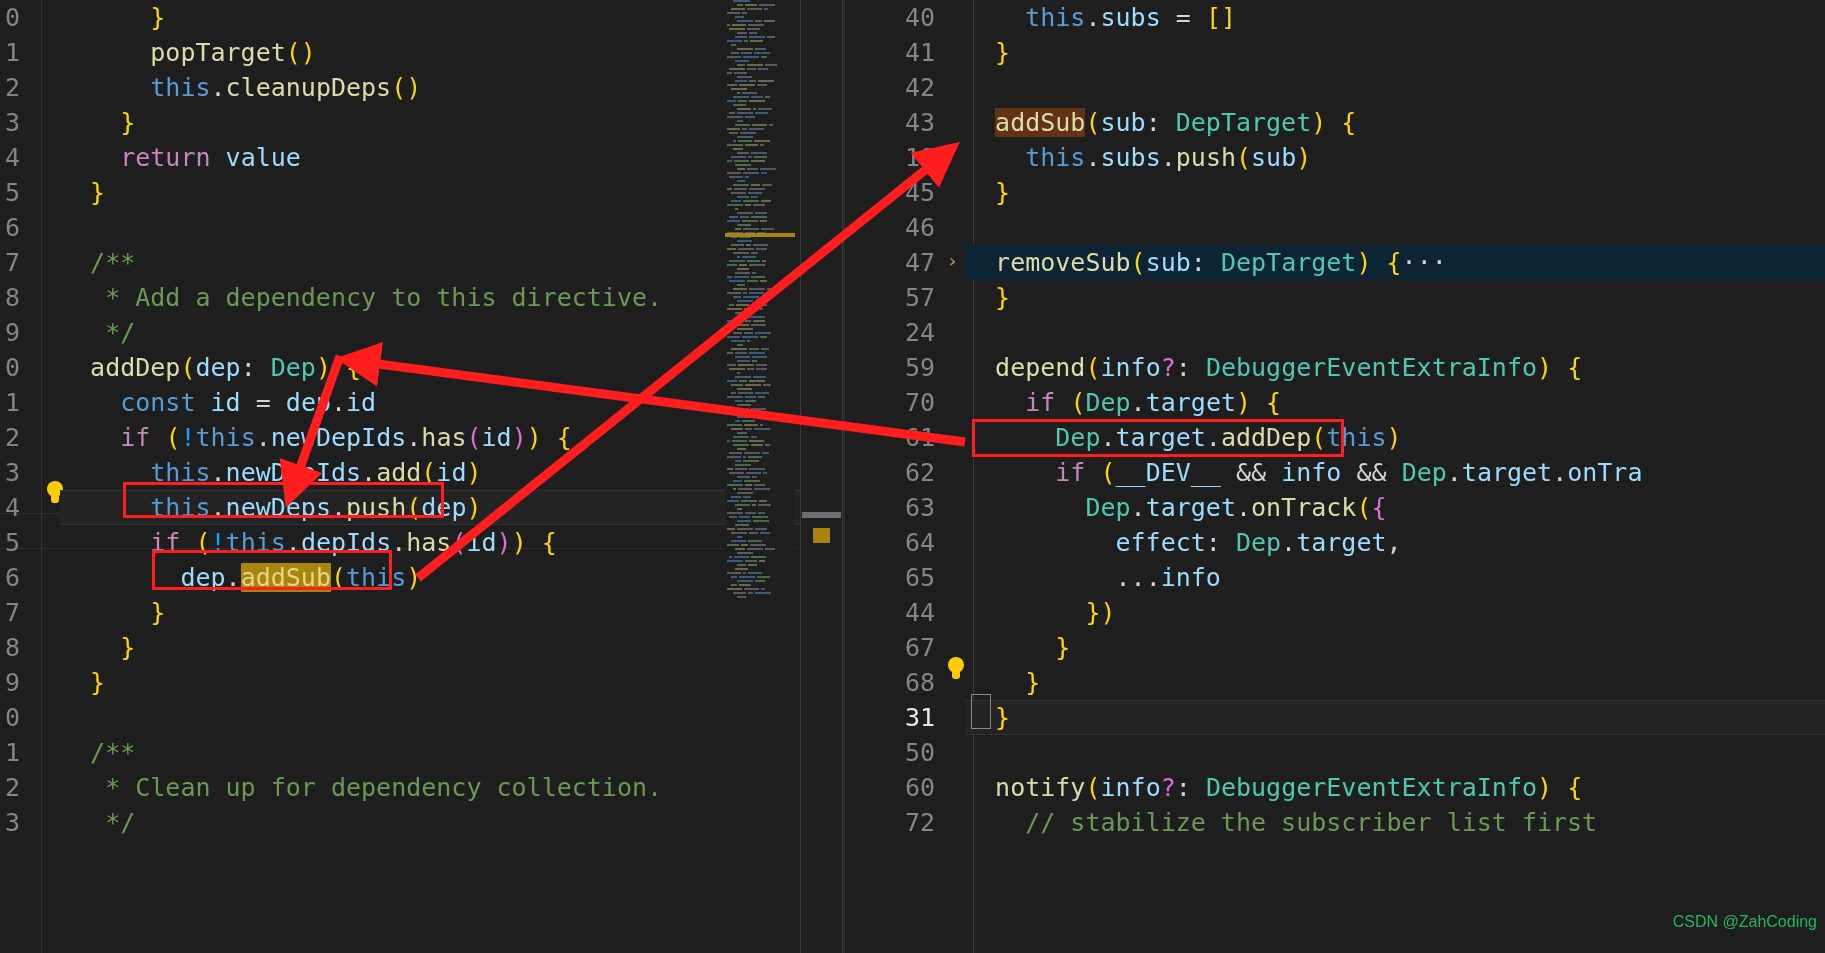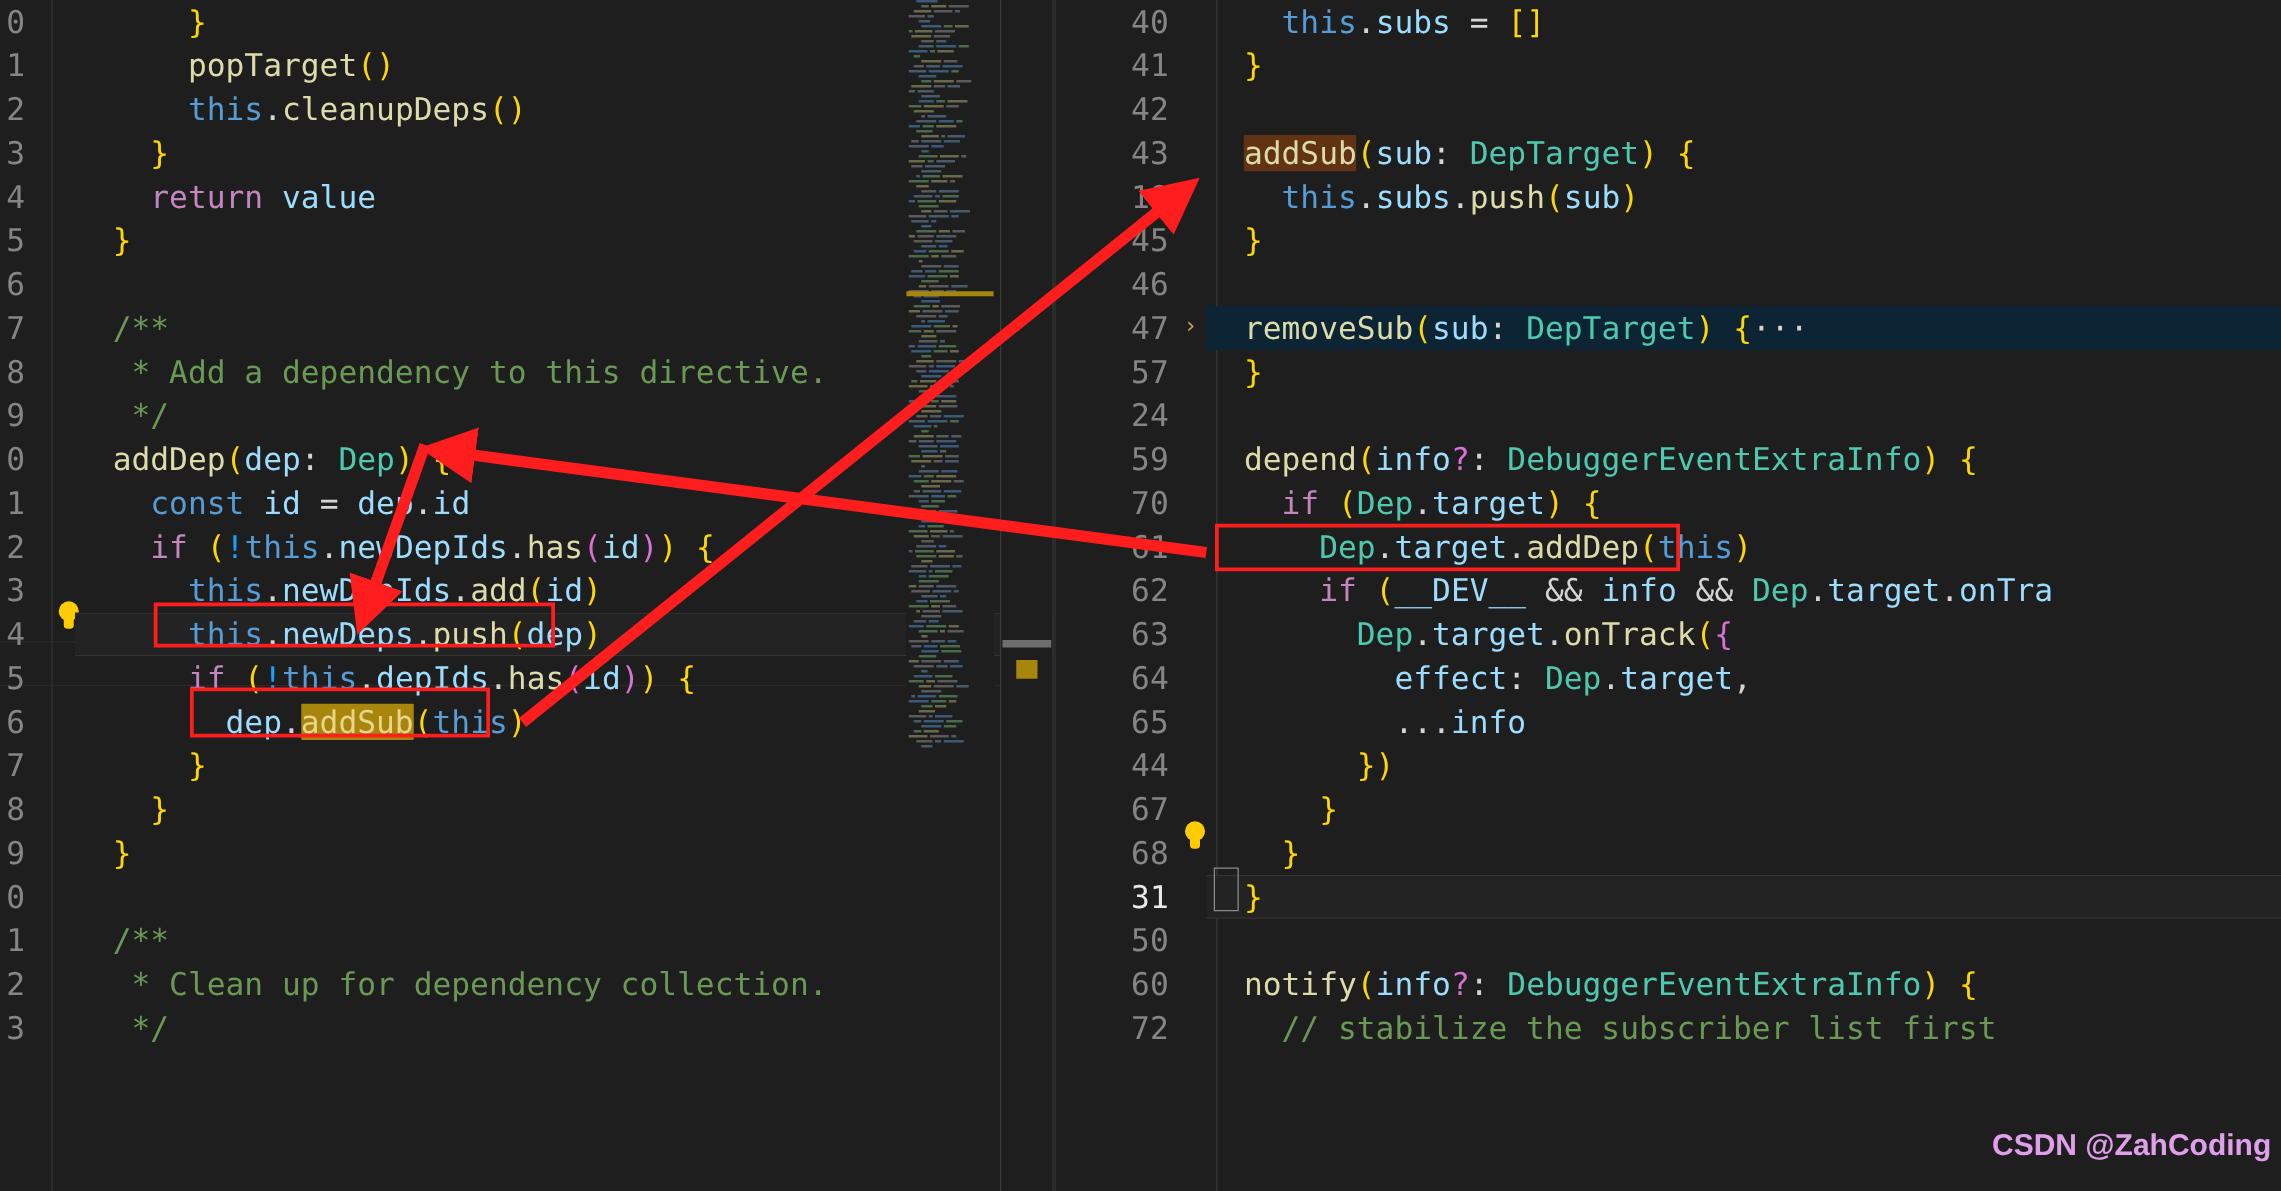--- a/index.html
+++ b/index.html
@@ -57,22 +57,22 @@
   .ruler-thumb{position:absolute;left:2px;right:2px;height:6px;background:#6e6e6e;}
 
   
   .splitter{width:2px;background:#2b2b2b;height:953px;}
 
   
   .overlay{position:absolute;inset:0;pointer-events:none;}
   .redbox{position:absolute;border:3px solid #ff1d1d;box-sizing:border-box;}
 
   
-  .watermark{position:absolute;right:8px;bottom:22px;color:#f0abfc;
-     font-family:"Liberation Sans",sans-serif;font-size:24px;opacity:.92;font-weight:bold;}
+  .watermark{position:absolute;right:8px;bottom:22px;color:#22c55e;
+     font-family:"Liberation Sans",sans-serif;font-size:16px;opacity:.92;}
 
   
   .hrule{position:absolute;height:1px;background:#2a2a2a;}
 </style>
 </head>
 <body>
 
 <div class="editor-root">
 
   <div class="pane" style="width:843px;">

